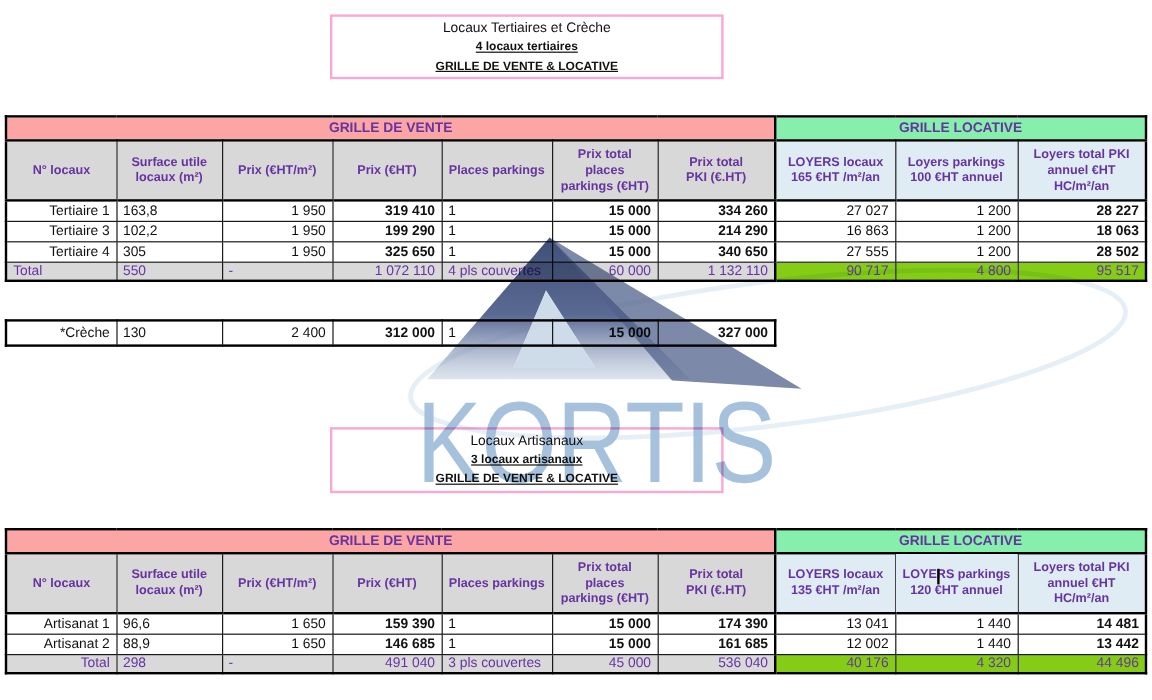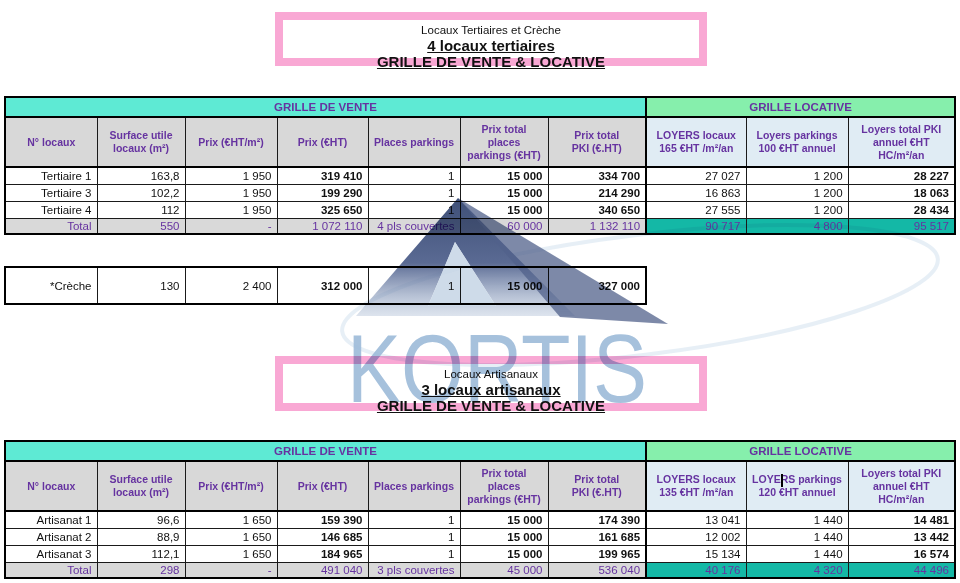--- a/index.html
+++ b/index.html
@@ -1,48 +1,48 @@
 <!DOCTYPE html>
 <html><head>
 <meta charset="utf-8">
 <style>
   *{box-sizing:border-box;margin:0;padding:0}
   html,body{width:960px;height:583px}
   body{position:relative;background:#fff;font-family:"Liberation Sans",sans-serif;overflow:hidden;color:#111}
 
-  .titlebox{position:absolute;left:275px;width:432px;border:8px solid #f9a8d4;
+  .titlebox{position:absolute;left:275px;width:328px;border:2px solid #f9a8d4;
     text-align:center;font-size:11.5px;line-height:16px;padding-top:2px;z-index:2}
   .tb1{top:12px;height:54px}
   .tb2{top:356px;height:55px}
-  .titlebox .l2,.titlebox .l3{font-weight:bold;text-decoration:underline;font-size:15px}
+  .titlebox .l2,.titlebox .l3{font-weight:bold;text-decoration:underline;font-size:10px}
 
   table.grid{border-collapse:collapse;table-layout:fixed;position:absolute;left:4px;
     border:2px solid #000;background:transparent}
   .t1{top:96px;width:952px}
   .tc{top:266px;width:643px}
   .t2{top:440px;width:952px}
   .grid th,.grid td{border:1px solid #1a1a1a;overflow:hidden;white-space:nowrap;
     font-size:11.5px;padding:0 5px;height:17px;vertical-align:middle}
   tr.bandr th{height:20px;border-bottom:2px solid #000;font-weight:bold;
     color:#6633A0;font-size:11.5px;text-align:center}
-  th.bandv{background:#5eead4}
+  th.bandv{background:#fca5a5}
   th.bandl{background:#86efac;border-left:2px solid #000}
   tr.hdr th{height:50px;font-weight:bold;color:#6633A0;font-size:10.5px;
     line-height:13px;border-bottom:2px solid #000;text-align:center}
   tr.hdr th.v{background:#D8D8D8}
   tr.hdr th.l{background:#E0ECF4}
   .sep{border-left:2px solid #000 !important}
   td.lt{text-align:right}
-  td.ct{text-align:right}
+  td.ct{text-align:left}
   td.rt{text-align:right}
   .bd{font-weight:bold}
   tr.tot td{font-weight:normal;color:#6633A0;height:16px}
   tr.tot td.v{background:#D9D9D9}
-  tr.tot td.l{background:#14b8a6}
-  .tc td{height:37px}
+  tr.tot td.l{background:#84cc16}
+  .tc td{height:21px}
   .relc{position:relative}
   .caret{position:absolute;left:34px;top:12px;width:2px;height:13px;background:#000}
 
   .wm{position:absolute;left:0;top:0;z-index:10;pointer-events:none;mix-blend-mode:multiply}
 </style>
 </head>
 <body>
 
 <div class="titlebox tb1">
   <div class="l1">Locaux Tertiaires et Crèche</div>
@@ -102,48 +102,48 @@
     </tr>
   </thead>
   <tbody>
     <tr>
       <td class="lt">Tertiaire 1</td>
       <td class="ct">163,8</td>
       <td class="rt">1 950</td>
       <td class="rt bd">319 410</td>
       <td class="ct">1</td>
       <td class="rt bd">15 000</td>
-      <td class="rt bd">334 700</td>
+      <td class="rt bd">334 260</td>
       <td class="rt sep">27 027</td>
       <td class="rt">1 200</td>
       <td class="rt bd">28 227</td>
     </tr>
     <tr>
       <td class="lt">Tertiaire 3</td>
       <td class="ct">102,2</td>
       <td class="rt">1 950</td>
       <td class="rt bd">199 290</td>
       <td class="ct">1</td>
       <td class="rt bd">15 000</td>
       <td class="rt bd">214 290</td>
       <td class="rt sep">16 863</td>
       <td class="rt">1 200</td>
       <td class="rt bd">18 063</td>
     </tr>
     <tr>
       <td class="lt">Tertiaire 4</td>
-      <td class="ct">112</td>
+      <td class="ct">305</td>
       <td class="rt">1 950</td>
       <td class="rt bd">325 650</td>
       <td class="ct">1</td>
       <td class="rt bd">15 000</td>
       <td class="rt bd">340 650</td>
       <td class="rt sep">27 555</td>
       <td class="rt">1 200</td>
-      <td class="rt bd">28 434</td>
+      <td class="rt bd">28 502</td>
     </tr>
     <tr class="tot">
       <td class="ct v">Total</td>
       <td class="ct v">550</td>
       <td class="ct v">-</td>
       <td class="rt v">1 072 110</td>
       <td class="ct v">4 pls couvertes</td>
       <td class="rt v">60 000</td>
       <td class="rt v">1 132 110</td>
       <td class="rt l sep">90 717</td>
@@ -251,32 +251,20 @@
       <td class="lt">Artisanat 2</td>
       <td class="ct">88,9</td>
       <td class="rt">1 650</td>
       <td class="rt bd">146 685</td>
       <td class="ct">1</td>
       <td class="rt bd">15 000</td>
       <td class="rt bd">161 685</td>
       <td class="rt sep">12 002</td>
       <td class="rt">1 440</td>
       <td class="rt bd">13 442</td>
-    </tr>
-    <tr>
-      <td class="lt">Artisanat 3</td>
-      <td class="ct">112,1</td>
-      <td class="rt">1 650</td>
-      <td class="rt bd">184 965</td>
-      <td class="ct">1</td>
-      <td class="rt bd">15 000</td>
-      <td class="rt bd">199 965</td>
-      <td class="rt sep">15 134</td>
-      <td class="rt">1 440</td>
-      <td class="rt bd">16 574</td>
     </tr>
     <tr class="tot">
       <td class="lt v">Total</td>
       <td class="ct v">298</td>
       <td class="ct v">-</td>
       <td class="rt v">491 040</td>
       <td class="ct v">3 pls couvertes</td>
       <td class="rt v">45 000</td>
       <td class="rt v">536 040</td>
       <td class="rt l sep">40 176</td>

